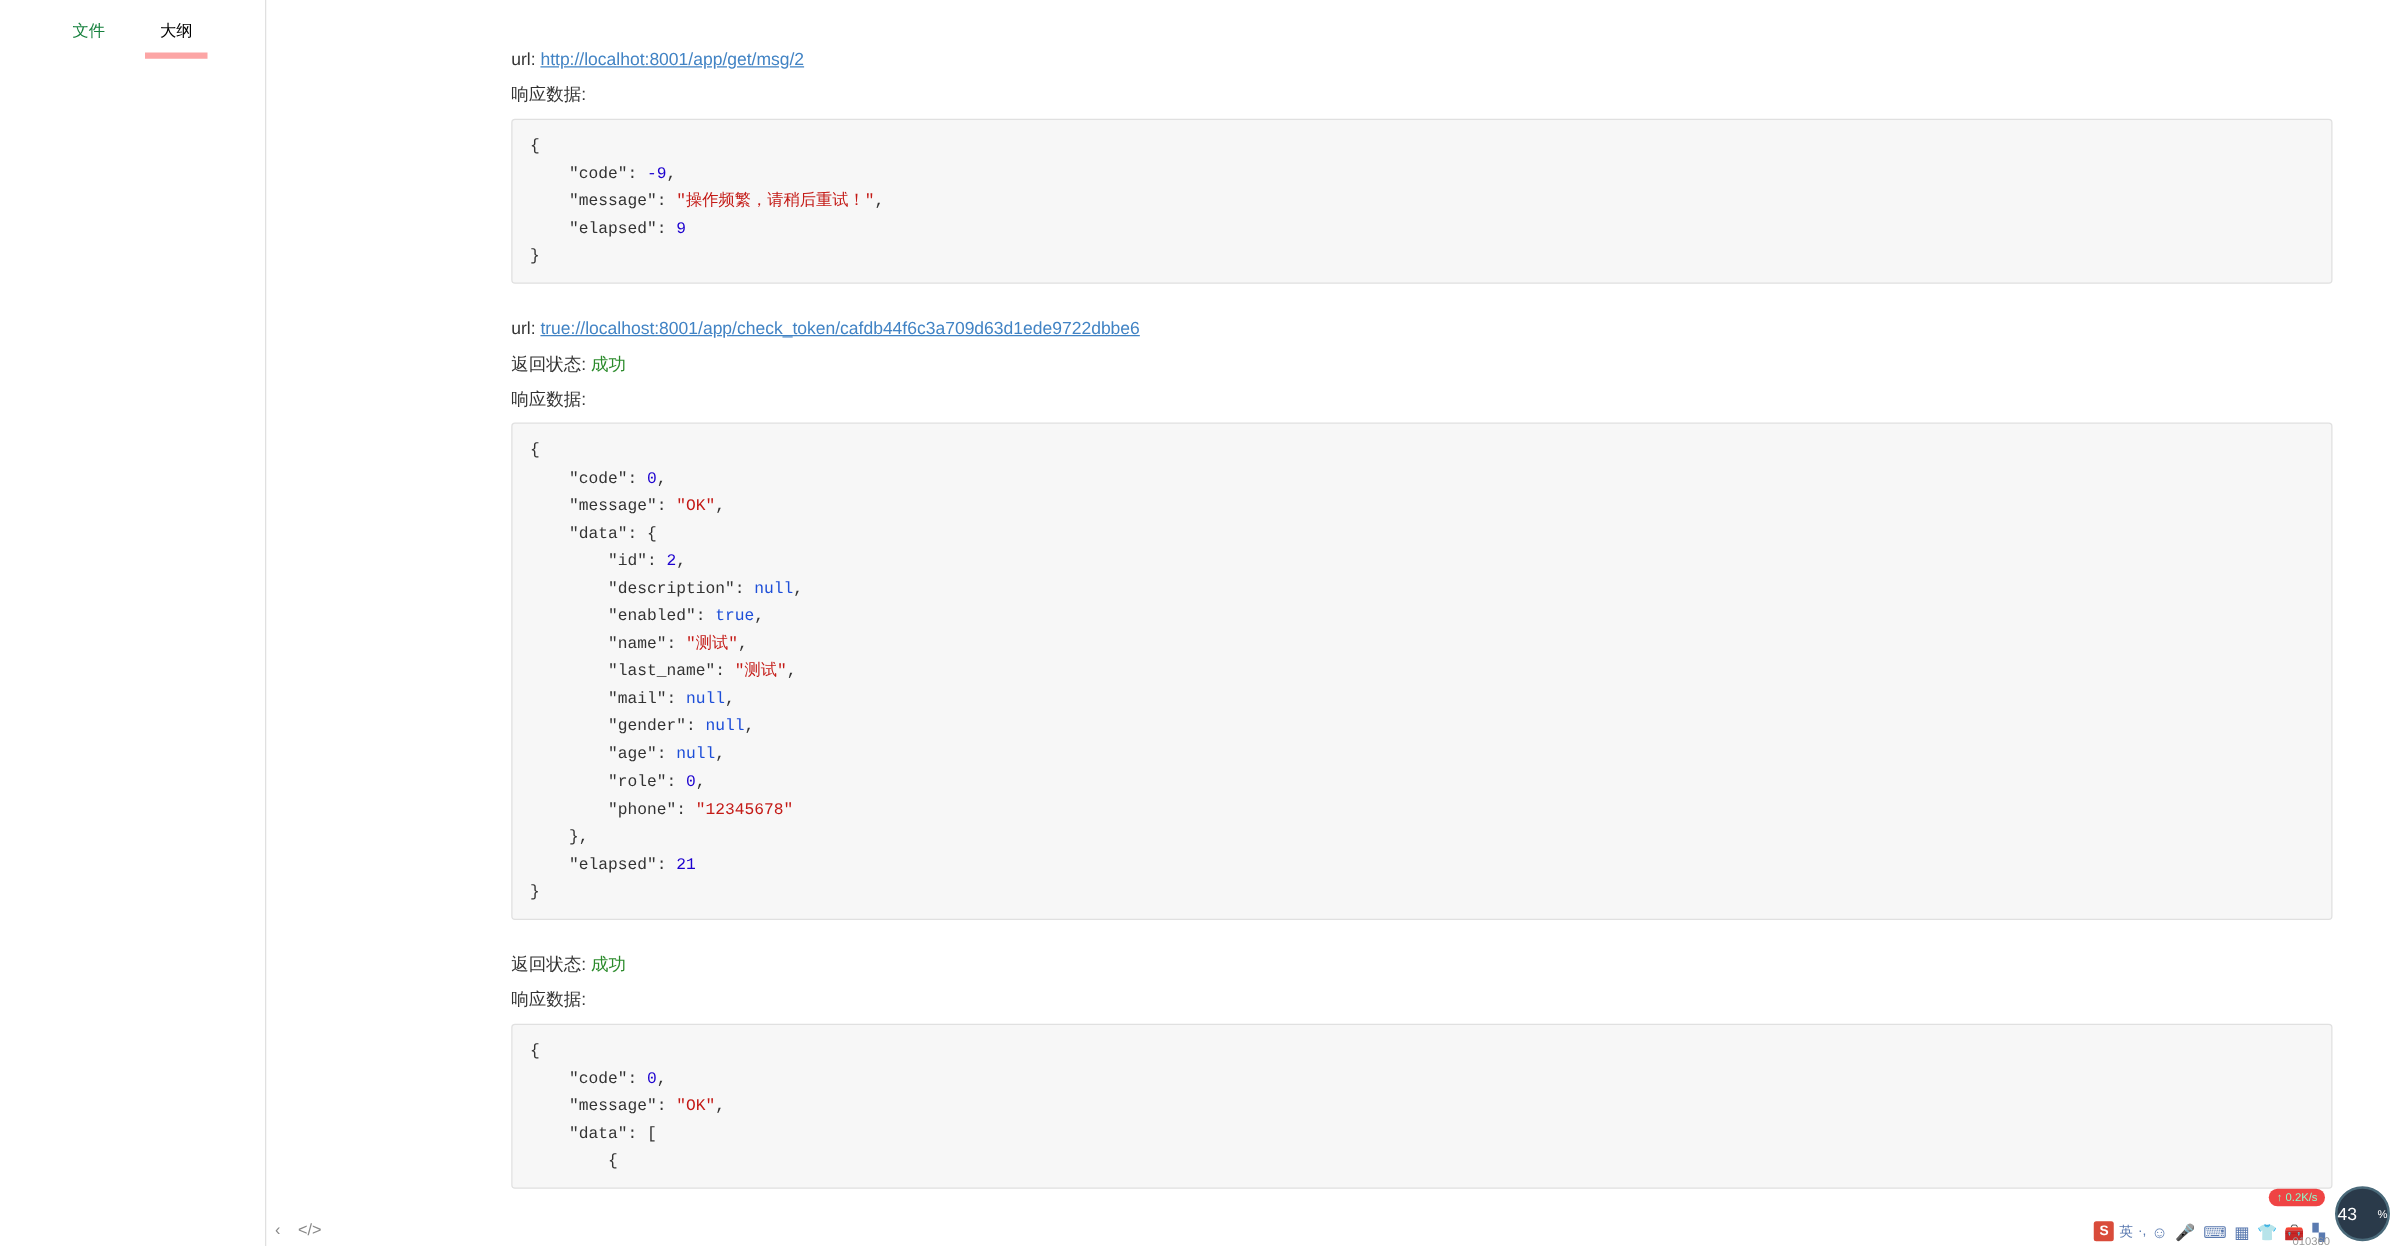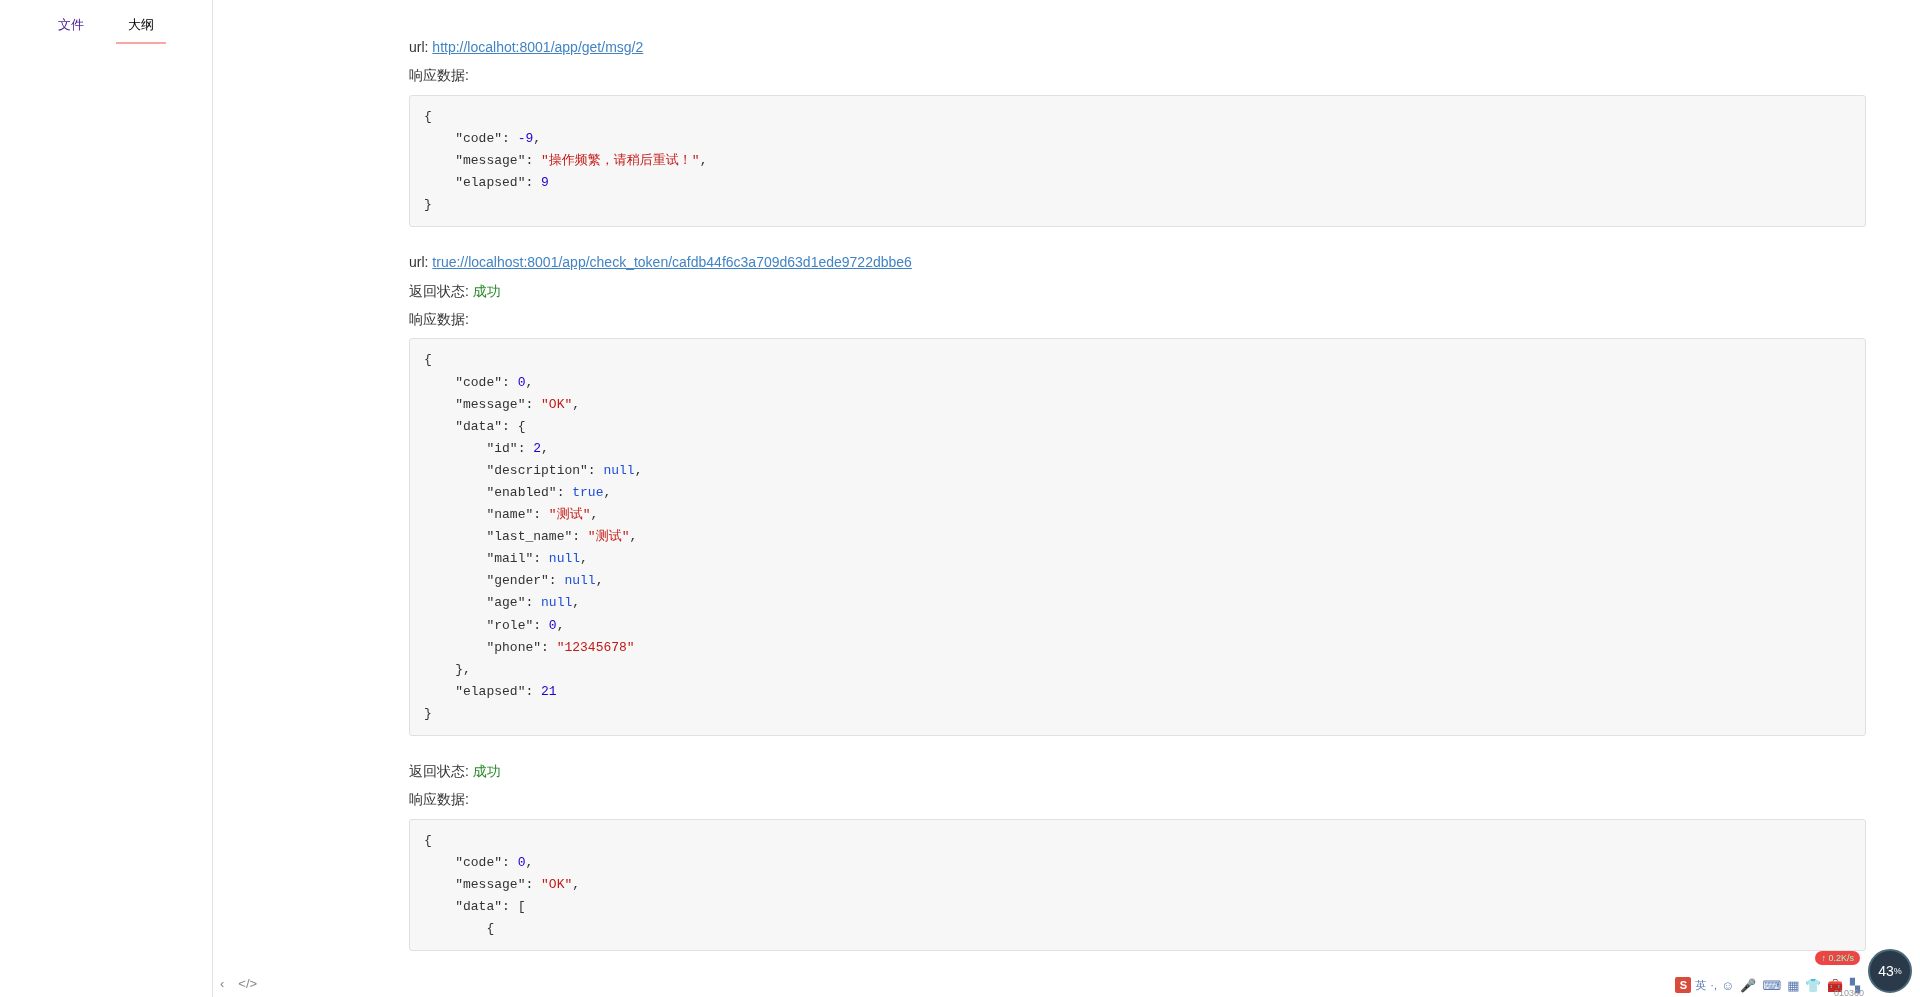--- a/index.html
+++ b/index.html
@@ -1,20 +1,20 @@
 <!DOCTYPE html>
 <html><head>
 <meta charset="utf-8">
 <style>
 * { box-sizing: border-box; margin: 0; padding: 0; }
 body { font-family: -apple-system, "Segoe UI", "Microsoft YaHei", sans-serif; font-size: 14px; color: #333; background: #fff; width: 1920px; height: 997px; overflow: hidden; position: relative; }
 .sidebar { position: absolute; left: 0; top: 0; width: 213px; height: 100%; background: #fff; border-right: 1px solid #e0e0e0; }
 .tabs { display: flex; justify-content: center; gap: 20px; padding-top: 8px; }
-.tab { padding: 8px 12px; font-size: 13px; cursor: pointer; color: #4c1d95; }
-.tab.active { color: #000; font-weight: 500; border-bottom: 2px solid #fca5a5; }
+.tab { padding: 8px 12px; font-size: 13px; cursor: pointer; color: #15803d; }
+.tab.active { color: #000; font-weight: 500; border-bottom: 5px solid #fca5a5; }
 .sidebar-footer { position: absolute; bottom: 6px; left: 0; width: 100%; display: flex; gap: 14px; padding-left: 220px; color: #888; font-size: 13px; }
 .sidebar-footer span { cursor: pointer; }
 .main { position: absolute; left: 213px; top: 0; right: 24px; height: 100%; overflow-y: auto; padding: 0 30px 0 196px; }
 .main::-webkit-scrollbar { width: 10px; }
 .main::-webkit-scrollbar-thumb { background: #c7c7c7; border-radius: 5px; }
 .req { margin-bottom: 24px; }
 .line { margin-bottom: 6px; line-height: 1.6; }
 .lbl { color: #333; }
 .url { color: #4183c4; text-decoration: underline; cursor: pointer; }
 .status-fail { color: #d33; }
@@ -22,21 +22,21 @@
 pre { background: #f7f7f7; border: 1px solid #e0e0e0; border-radius: 3px; padding: 10px 14px; font-family: "Courier New", Consolas, monospace; font-size: 13px; line-height: 1.7; margin-top: 8px; white-space: pre; overflow-x: auto; }
 .str { color: #c41a16; }
 .num { color: #1c00cf; }
 .kw { color: #1d4ed8; }
 .key { color: #333; }
 .tray { position: absolute; right: 60px; bottom: 4px; display: flex; align-items: center; gap: 4px; font-size: 11px; }
 .tray .s-icon { background: #d94b3a; color: #fff; width: 16px; height: 16px; display: flex; align-items: center; justify-content: center; font-weight: bold; border-radius: 2px; font-size: 11px; }
 .tray-items { display: flex; gap: 6px; color: #5a7ab0; }
 .tray-items span { font-size: 13px; }
 .netbadge { position: absolute; right: 60px; bottom: 32px; background: #ef4444; color: #8fc; font-size: 9px; padding: 2px 6px; border-radius: 8px; }
-.circ { position: absolute; right: 8px; bottom: 4px; width: 44px; height: 44px; border-radius: 50%; background: #2a3a4a; color: #fff; display: flex; align-items: center; justify-content: center; font-size: 14px; border: 2px solid #4a6a7a; }
+.circ { position: absolute; right: 8px; bottom: 4px; width: 44px; height: 44px; border-radius: 50%; background: #2a3a4a; color: #fff; display: flex; align-items: center; justify-content: space-between; font-size: 14px; border: 2px solid #4a6a7a; }
 .circ sub { font-size: 9px; }
 .ts { position: absolute; right: 56px; bottom: -1px; font-size: 9px; color: #999; text-align: center; }
 </style>
 </head>
 <body>
 
 <div class="sidebar">
   <div class="tabs">
     <div class="tab">文件</div>
     <div class="tab active">大纲</div>

